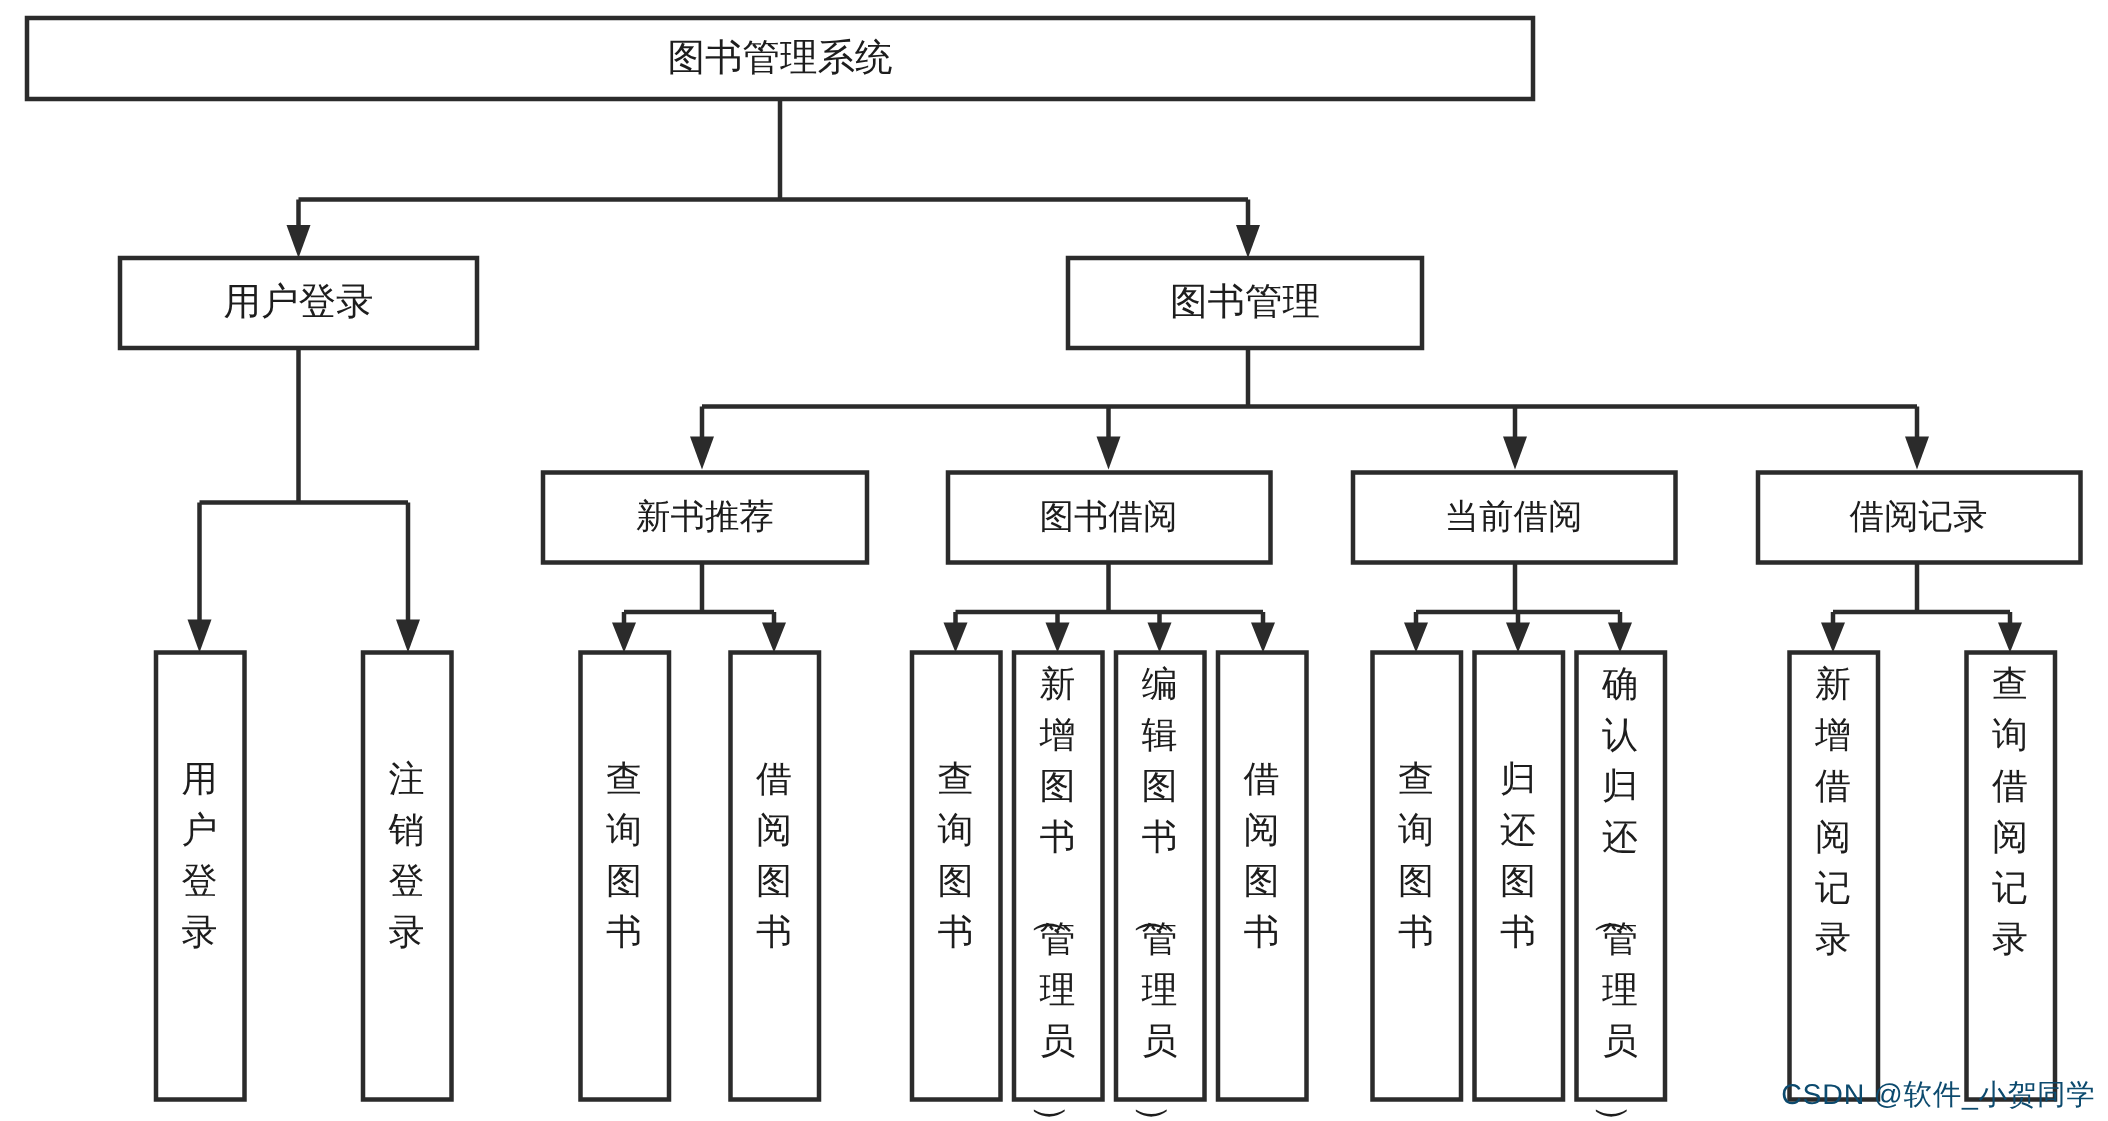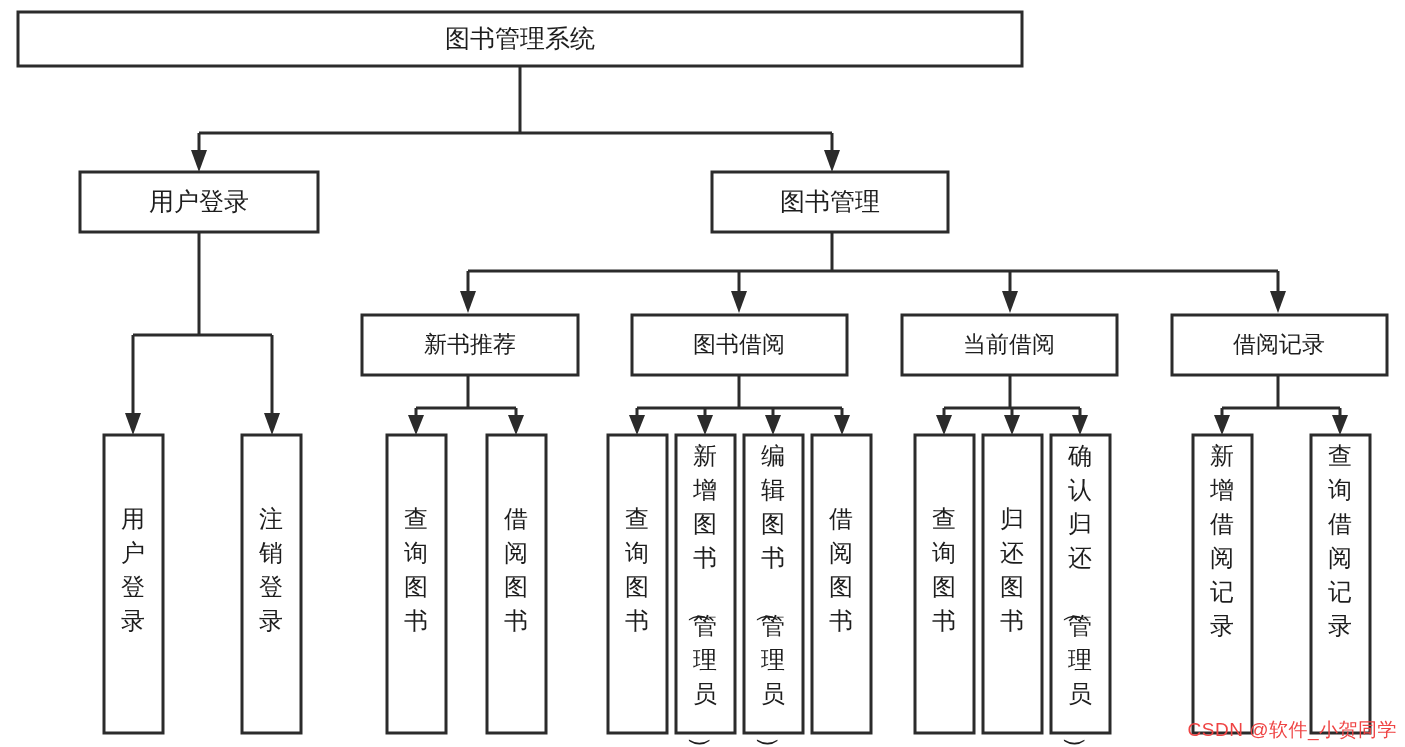--- a/index.html
+++ b/index.html
@@ -54,21 +54,21 @@
   .arrow-head {
     fill: #2b2b2b;
     stroke: none;
   }
   .watermark {
     position: absolute;
     right: 8px;
     bottom: 4px;
     font-family: "Liberation Sans", "DejaVu Sans", sans-serif;
     font-size: 19px;
-    color: #ef4444;
+    color: #0c4a6e;
     letter-spacing: 0.5px;
     white-space: nowrap;
     pointer-events: none;
     margin-left: 12px;
   }
 </style>
 </head>
 <body>
 
 <div id="chart-root">

